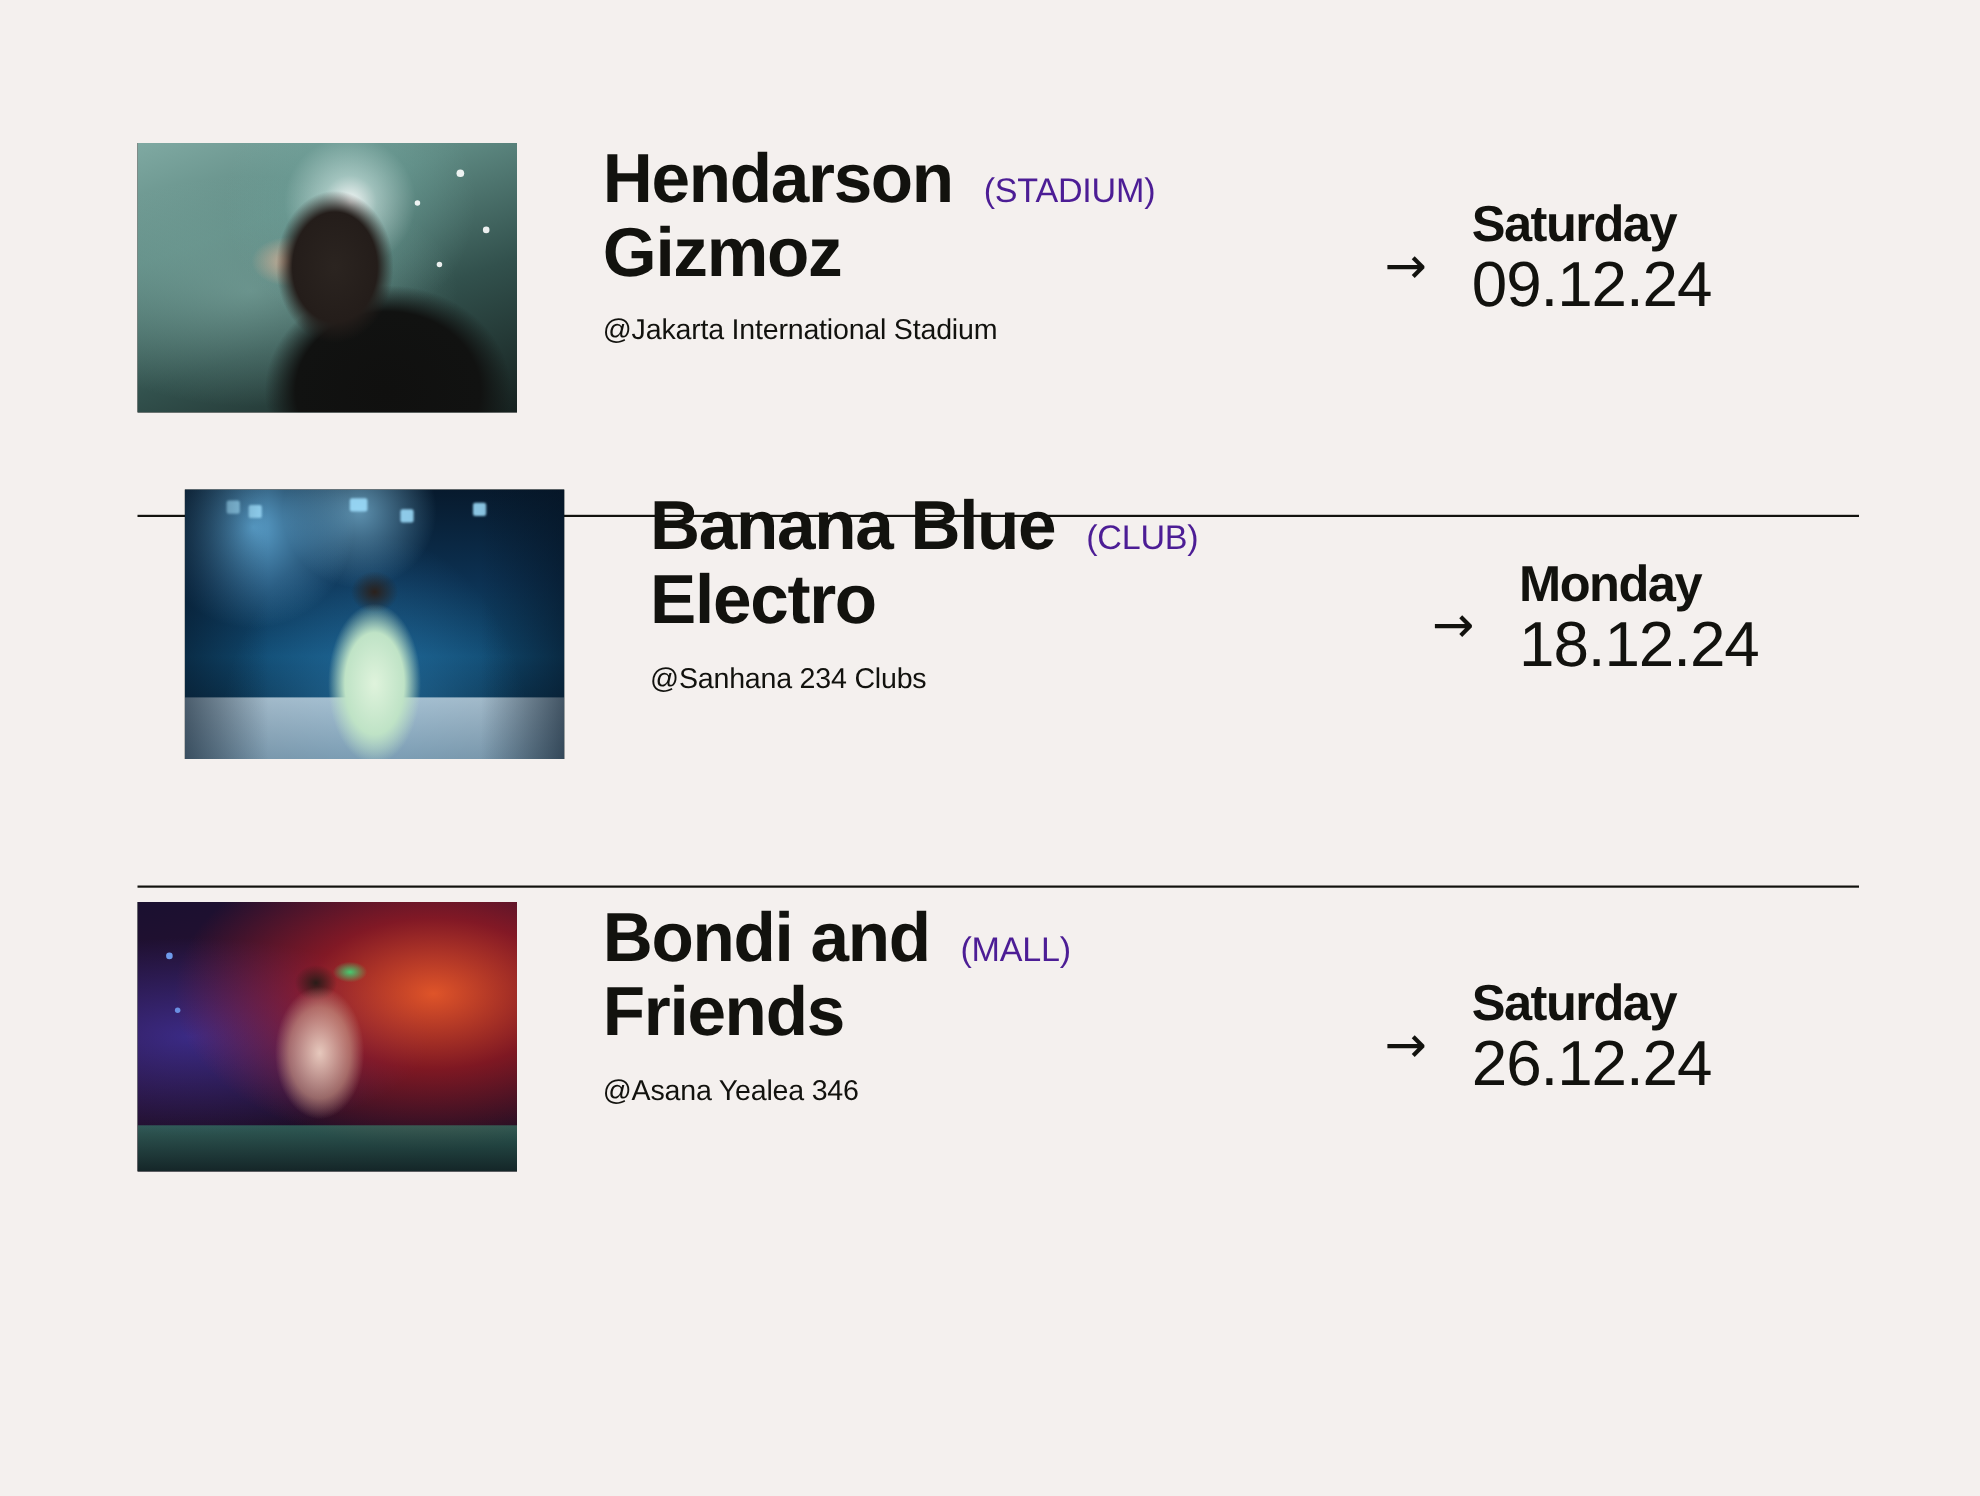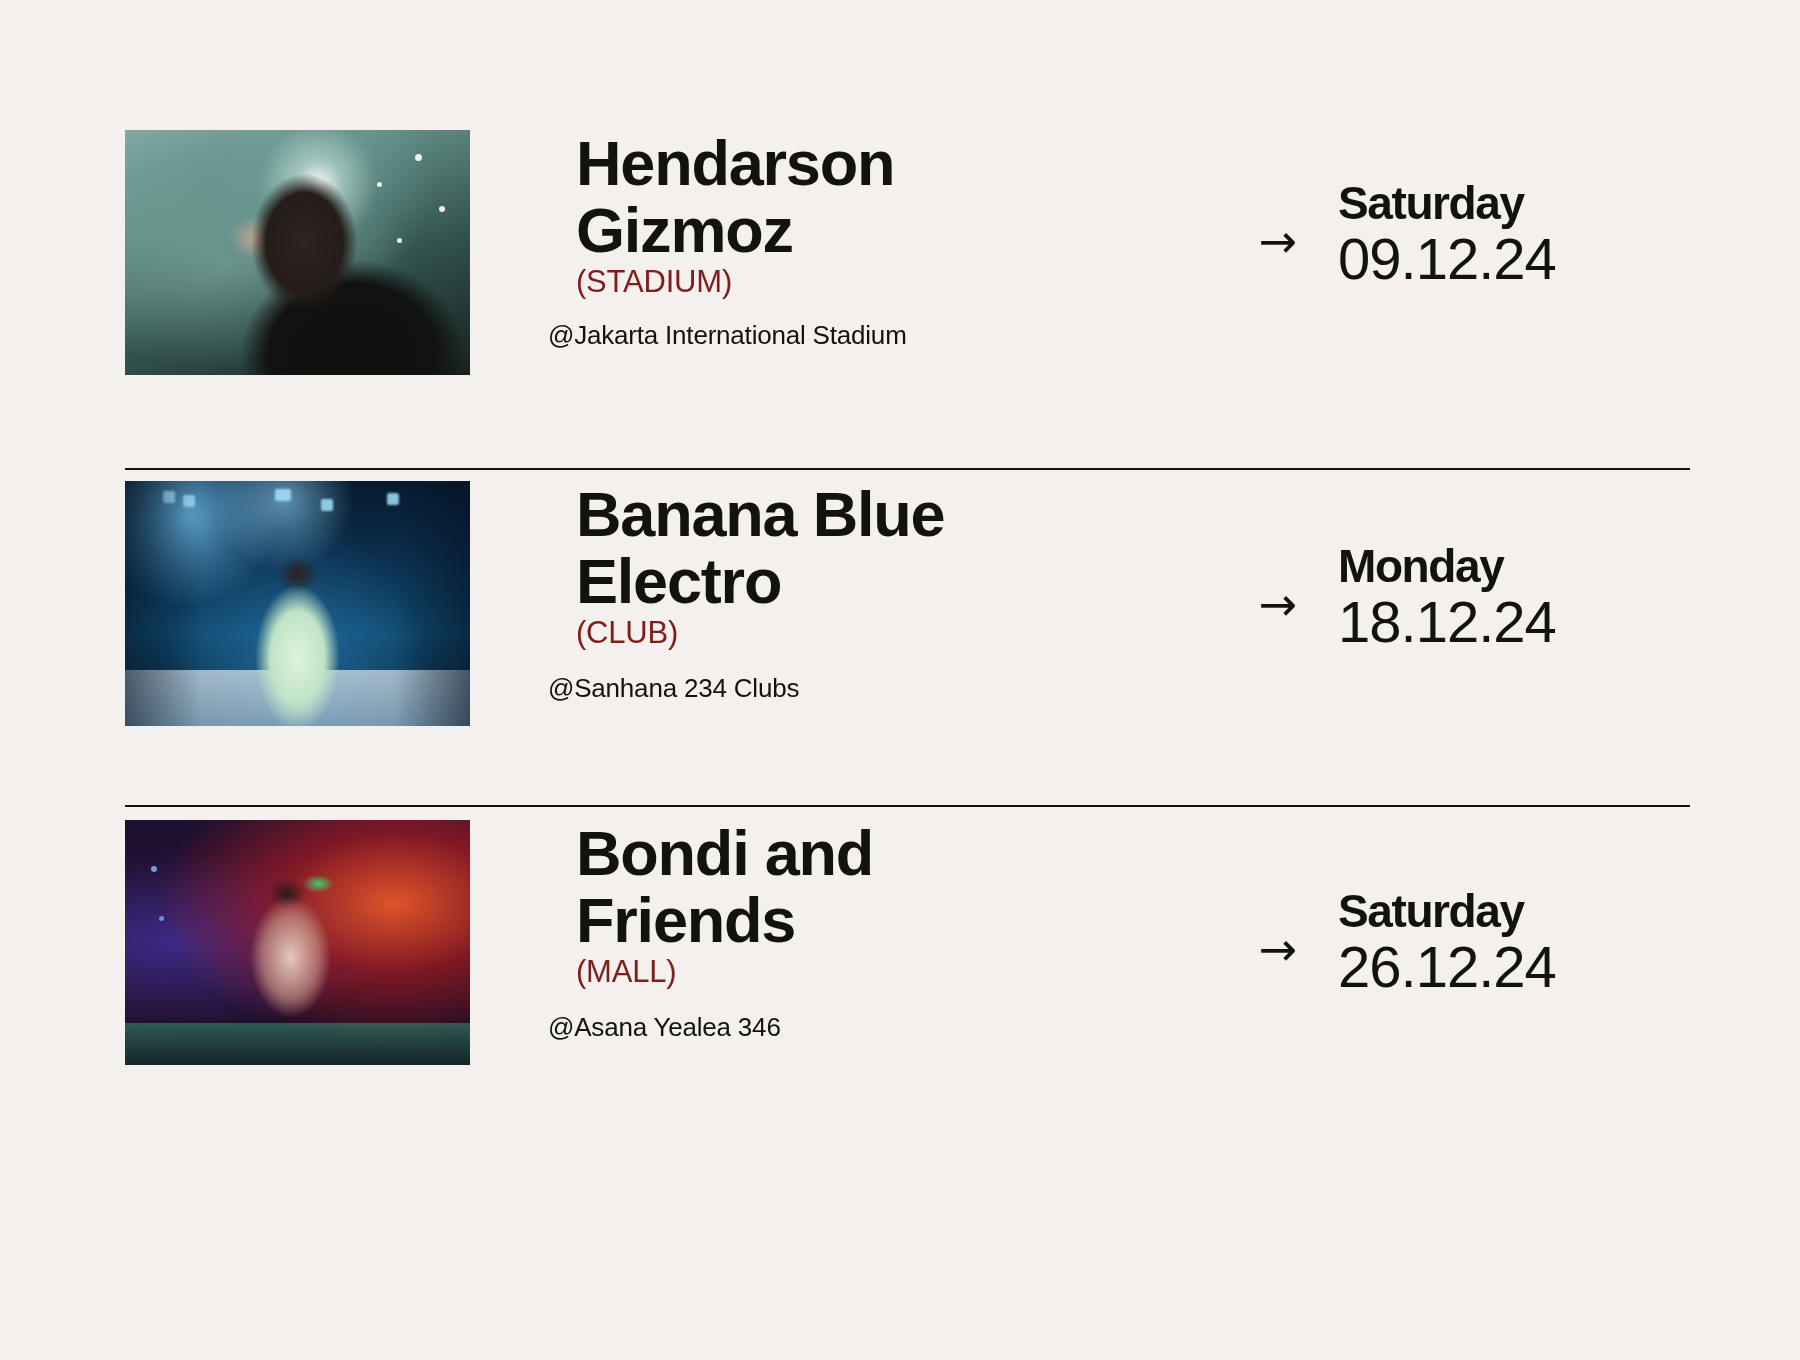--- a/index.html
+++ b/index.html
@@ -12,21 +12,21 @@
   }
   #schedule { position:relative; width:1800px; height:1360px; }
 
   .event-row {
     position:absolute;
     left:0; right:0;
     display:flex;
     align-items:flex-start;
   }
   .event-row.r0 { top:130px;  height:290px; }
-  .event-row.r1 { top:481px;  height:290px; }
+  .event-row.r1 { top:445px;  height:290px;padding-left:43px; }
   .event-row.r2 { top:820px;  height:290px; }
 
   
   .thumb-wrap {
     width:345px; height:245px;
     margin-left:125px;
     flex:0 0 auto;
     position:relative;
     overflow:hidden;
     background:#0b1412;
@@ -100,34 +100,33 @@
   .info {
     flex:0 0 auto;
     width:670px;
     margin-left:78px;
     position:relative;
   }
   .name-line {
     display:flex;
     align-items:baseline;
     flex-wrap:wrap;
-    flex-direction:column;
   }
   .artist {
     font-size:63px;
     font-weight:bold;
     line-height:1.06;
     letter-spacing:-1.2px;
     color:#12120e;
   }
   .venue-tag {
     font-size:31px;
     font-weight:normal;
     letter-spacing:-0.2px;
-    color:#7f1d1d;
+    color:#4c1d95;
     margin-left:28px;
     white-space:nowrap;
   }
   .venue-loc {
     font-size:26px;
     font-weight:normal;
     letter-spacing:-0.2px;
     color:#12120e;
   }
 

